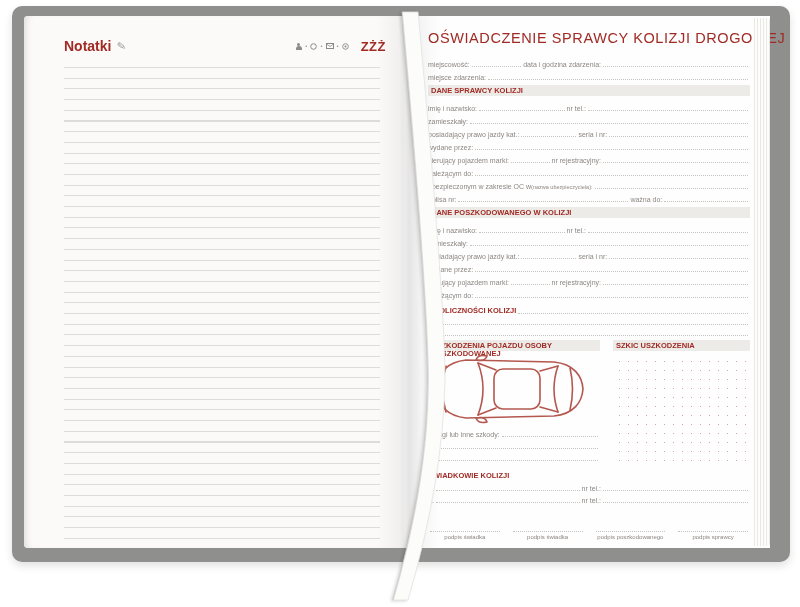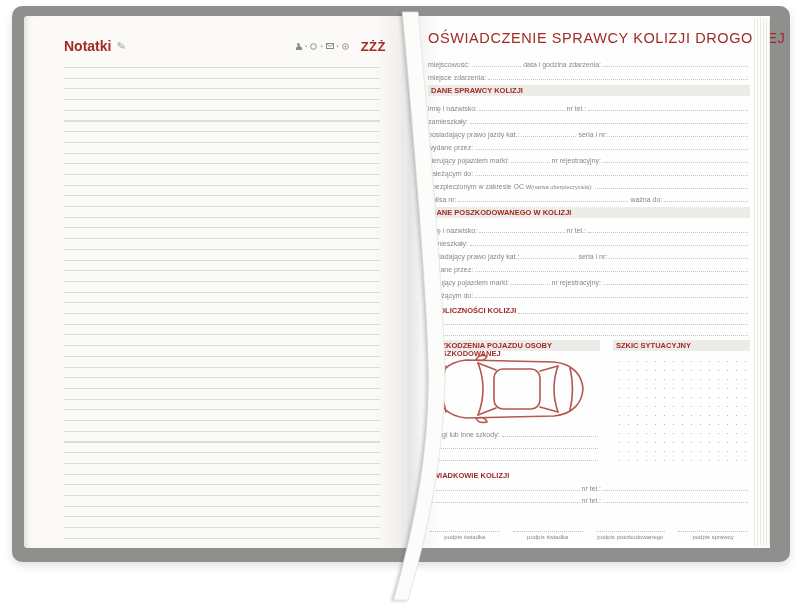--- a/index.html
+++ b/index.html
@@ -242,21 +242,21 @@
             <span class="dots"></span>
           </div>
           <div class="row tight">
               <span class="dots"></span>
             </div>
           <div class="row tight">
               <span class="dots"></span>
             </div>
         </div>
         <div class="col-sketch">
-          <div class="sec-bar colbar">SZKIC SYTUACYJNY</div>
+          <div class="sec-bar colbar">SZKIC USZKODZENIA</div>
           <div class="dotgrid"></div>
         </div>
       </div>
 
       <div class="sec-inline witness-header">ŚWIADKOWIE KOLIZJI</div>
       <div class="row tight">
         <span class="lbl">1.</span>
         <span class="dots"></span>
         <span class="lbl">nr tel.:</span>
         <span class="dots w145"></span>

